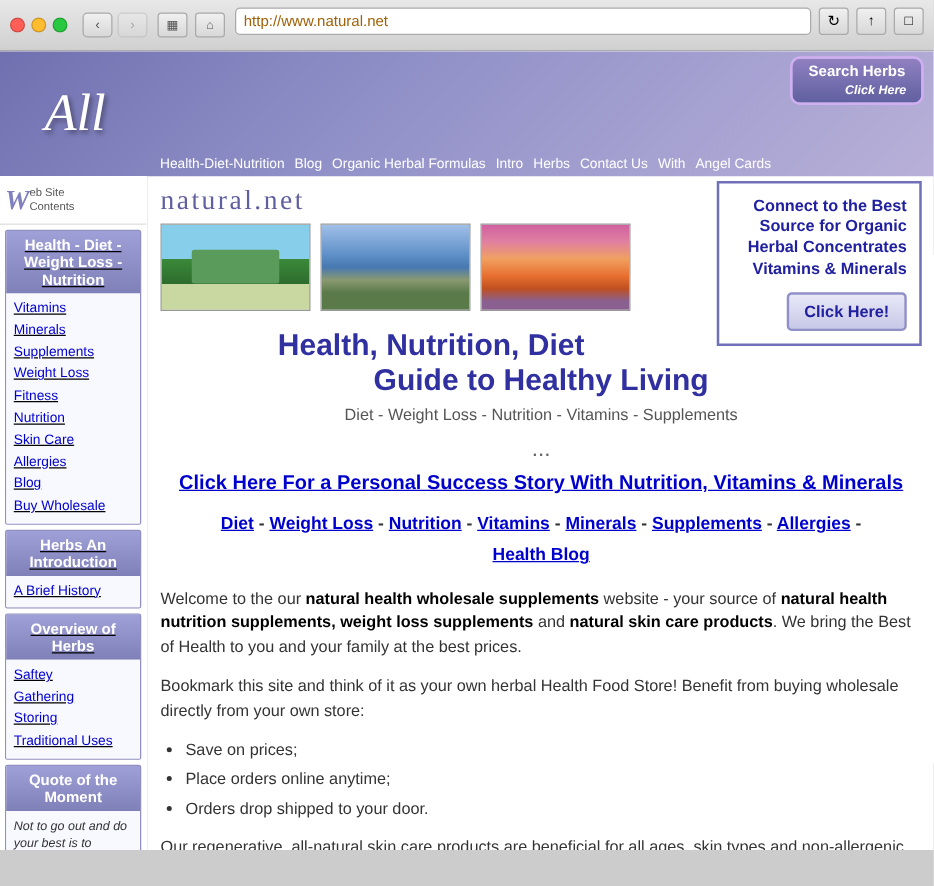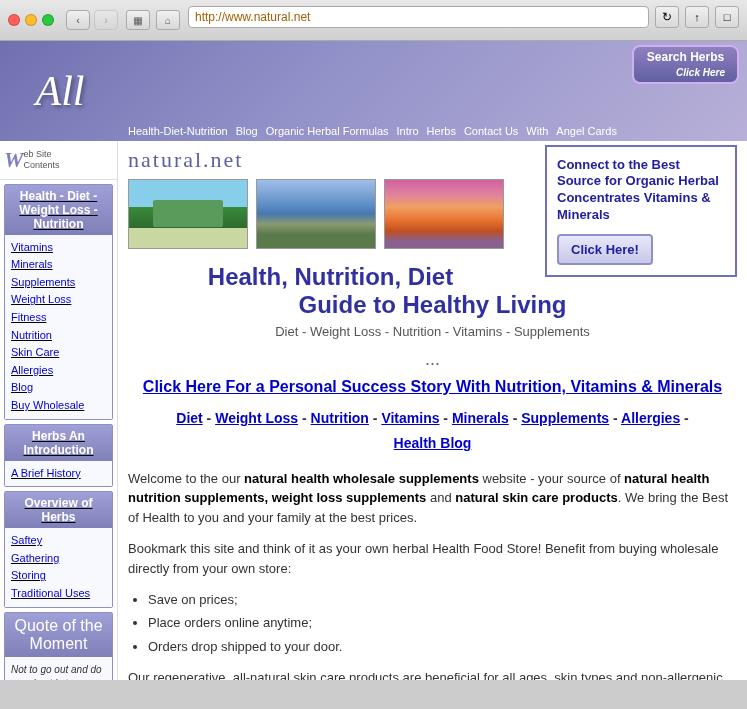--- a/index.html
+++ b/index.html
@@ -257,22 +257,22 @@
     }
     .sidebar-quote-section {
       border: 1px solid #9090c0;
       margin: 4px;
       border-radius: 2px;
     }
     .sidebar-quote-header {
       background: linear-gradient(to bottom, #a0a0d8, #8080b8);
       color: white;
       padding: 4px 6px;
-      font-weight: normal;
-      font-size: 16px;
+      font-weight: bold;
+      font-size: 12px;
       text-align: center;
     }
     .sidebar-quote-body {
       padding: 6px;
       font-size: 10px;
       color: #333;
       font-style: italic;
       line-height: 1.4;
       background: #f8f8ff;
     }
@@ -338,25 +338,25 @@
     }
     .main-subtitle {
       text-align: center;
       color: #555;
       font-size: 13px;
       padding-bottom: 6px;
     }
 
     .connect-box {
       float: right;
-      width: 192px;
+      width: 164px;
       border: 2px solid #7070b8;
       margin: 4px 10px 8px 12px;
       padding: 10px;
-      text-align: left;
+      text-align: right;
       background: white;
     }
     .connect-box p {
       font-weight: bold;
       font-size: 13px;
       color: #2020a0;
       line-height: 1.3;
       margin-bottom: 10px;
     }
     .connect-box .click-btn {

